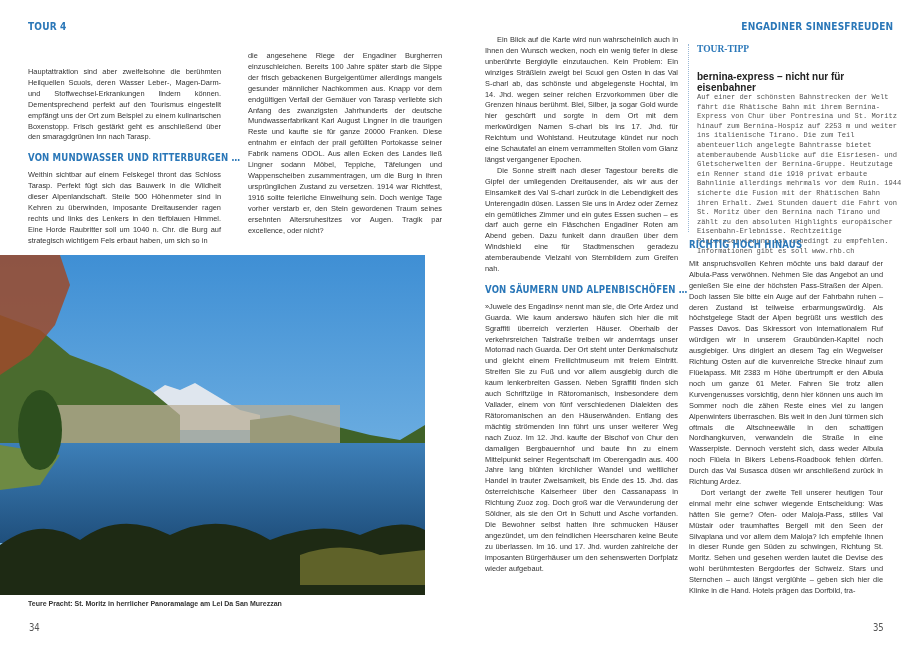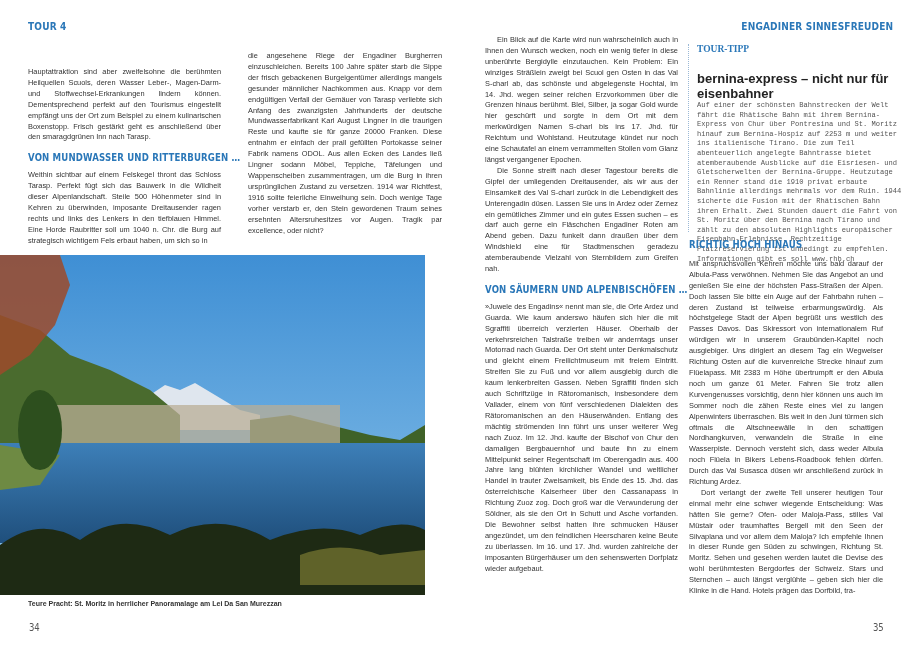--- a/index.html
+++ b/index.html
@@ -18,21 +18,21 @@
   .h2 { font-family:"DejaVu Sans", sans-serif; font-weight:bold; color:#2a77b8; font-size:11px;
         transform:scaleX(0.78); transform-origin:left center; white-space:nowrap; letter-spacing:0.2px; }
   .photo { position:absolute; left:0; top:255px; width:425px; height:340px; overflow:hidden; }
   .photo svg { display:block; }
   .caption { position:absolute; left:28px; top:600px; font-size:7px; font-weight:bold; color:#333; }
   .folio { position:absolute; top:622px; font-family:"DejaVu Sans", sans-serif; font-size:10px; color:#555;
            transform:scaleX(0.85); }
   .tip-box { position:absolute; left:688px; top:44px; width:205px; height:188px; border-left:1.5px dotted #9ab8d6;
              padding-left:8px; }
   .tip-title { font-family:Liberation Serif, serif; font-weight:bold; color:#2a77b8; font-size:9.5px; margin-bottom:17px; }
-  .tip-sub { font-weight:bold; font-size:13px; color:#222; }
+  .tip-sub { font-weight:bold; font-size:10px; color:#222; }
   .tip-text { font-size:7.1px; line-height:9.6px; color:#555;font-family:Liberation Mono, monospace; }
 </style>
 </head>
 <body>
 
 <div class="page left-page">
   <div class="running-head">TOUR 4</div>
 
   <div class="col" style="left:28px; top:43px; width:193px;margin-top:24px;">
     <p>Hauptattraktion sind aber zweifelsohne die berühmten Heilquellen Scuols, deren Wasser Leber-, Magen-Darm- und Stoffwechsel-Erkrankungen lindern können. Dementsprechend perfekt auf den Tourismus eingestellt empfängt uns der Ort zum Beispiel zu einem kulinarischen Boxenstopp. Frisch gestärkt geht es anschließend über den smaragdgrünen Inn nach Tarasp.</p>

